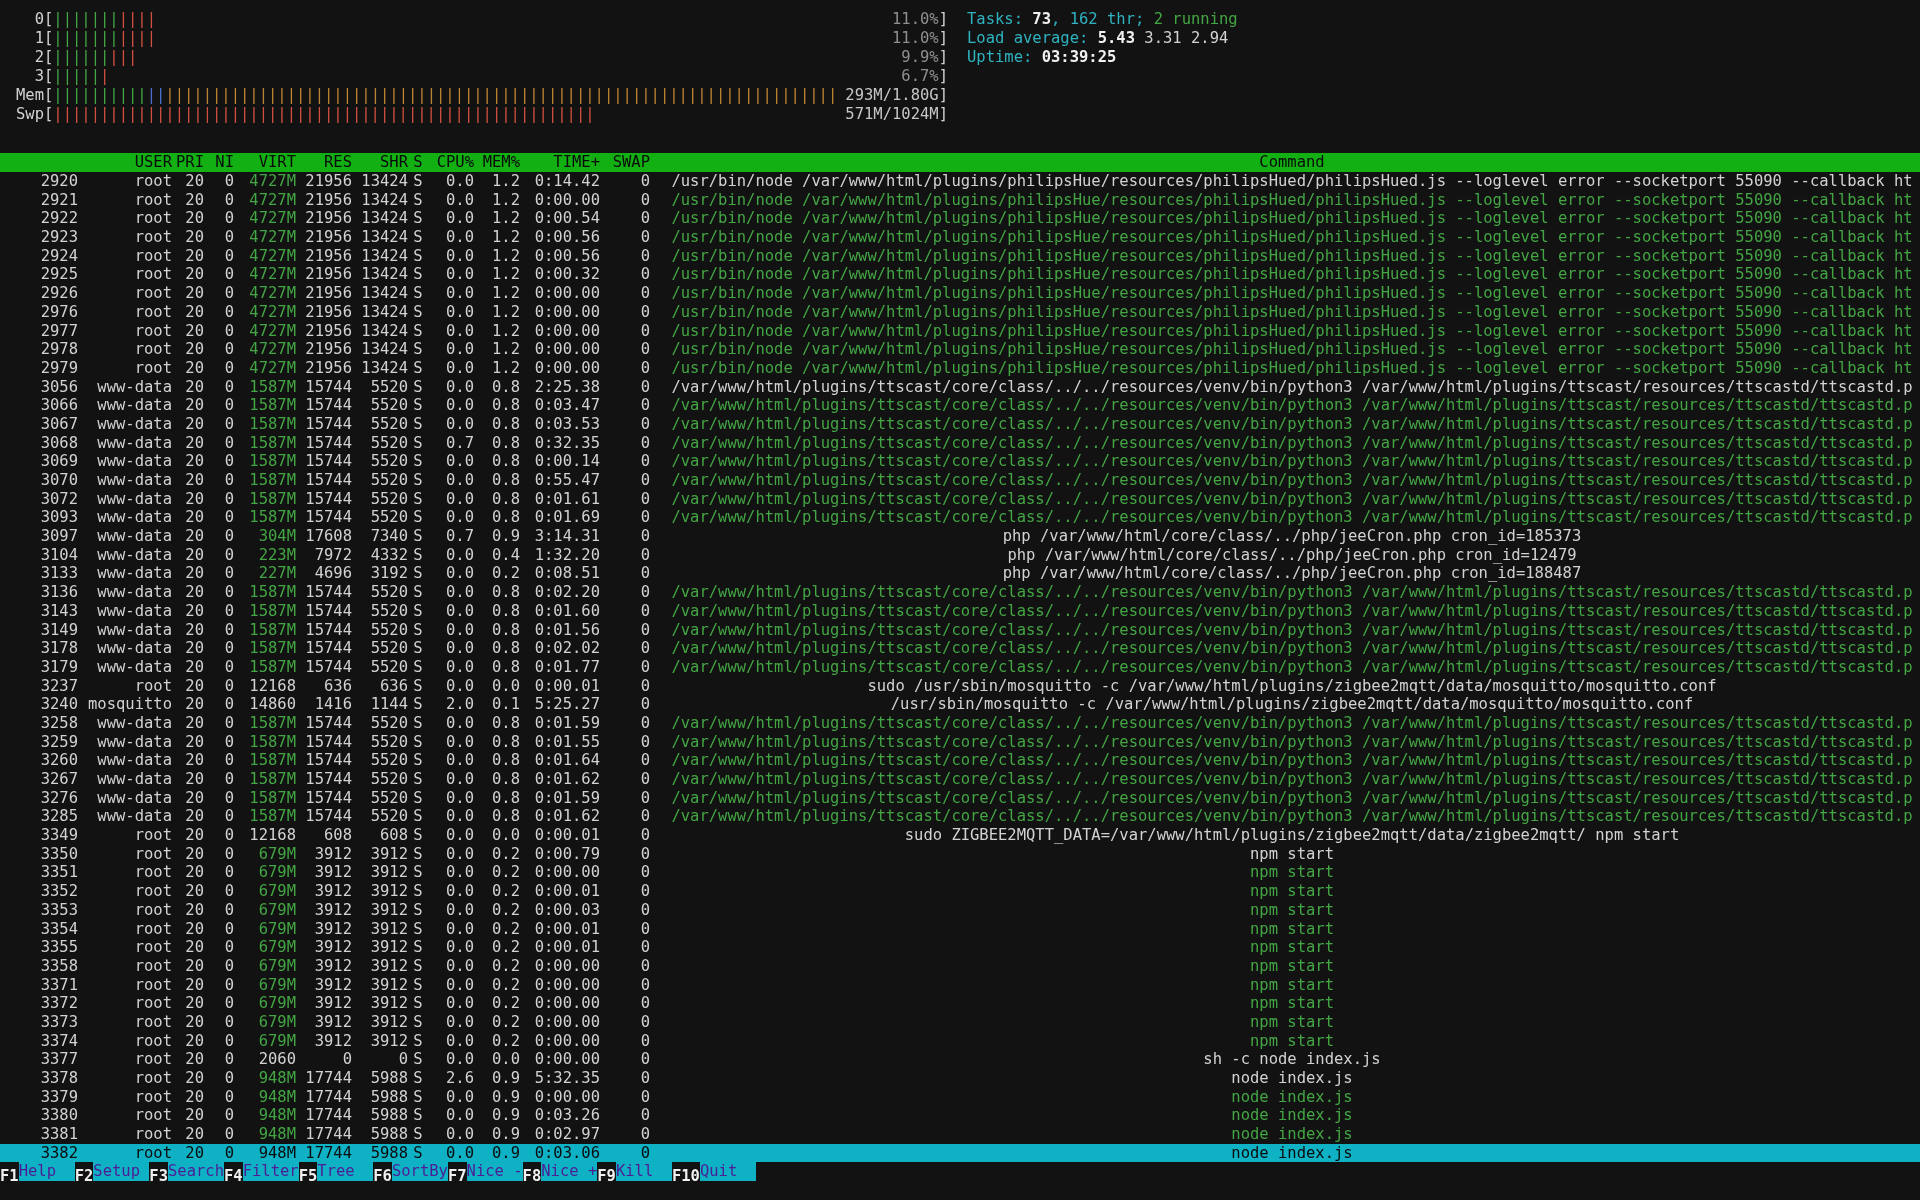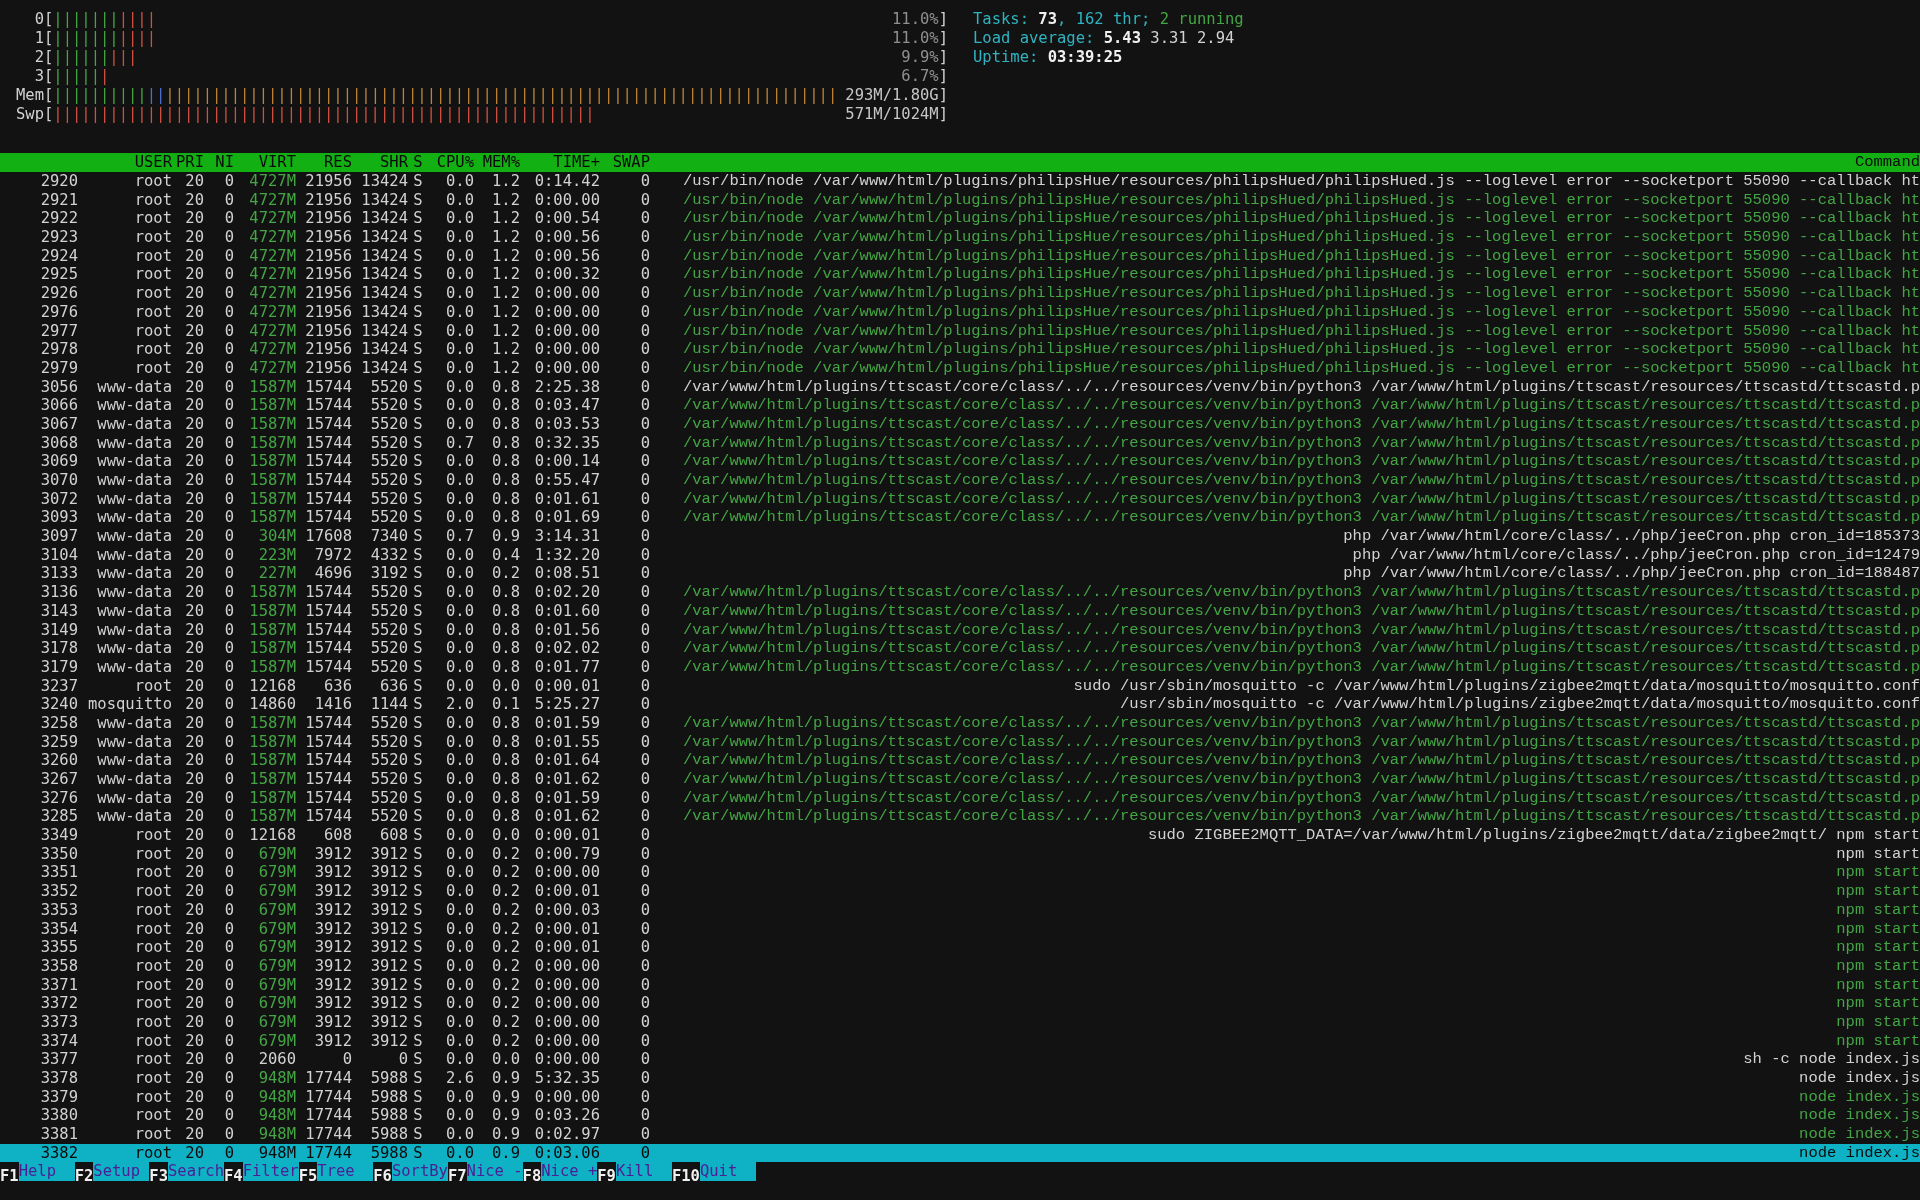--- a/index.html
+++ b/index.html
@@ -11,35 +11,35 @@
   .mlabel{flex:0 0 36px;text-align:right;}
   .bracket{flex:0 0 auto;}
   .mtrack{position:relative;flex:1 1 auto;overflow:hidden;white-space:pre;}
   .mval{position:absolute;right:0;top:0;}
   .mval.dim{color:var(--dim,#8f8f8f);}
   .mval.bright{color:var(--brightgray,#c6c6c6);}
   .seg-green{color:var(--green,#43a543);}
   .seg-red{color:var(--red,#d0503f);}
   .seg-orange{color:var(--orange,#bd8434);}
   .seg-blue{color:var(--blue,#4a6fd0);}
-  .sysinfo{position:absolute;left:967px;top:10px;margin-left:6px;}
+  .sysinfo{position:absolute;left:967px;top:10px;}
   .info-line{height:19px;line-height:19px;white-space:pre;}
   .t-cyan{color:var(--cyan,#2fb3c0);}
   .t-bold{color:var(--bold,#f0f0f0);font-weight:bold;}
   .t-fg{color:var(--fg,#d2d2d2);}
   .t-green{color:var(--green,#43a543);}
   .grid{display:grid;grid-template-columns:78px 94px 32px 30px 62px 56px 56px 20px 46px 46px 80px 50px minmax(0,1fr);}
   .thead{height:19px;line-height:19px;background:var(--hgreen,#12b012);color:#0b0b0b;white-space:pre;}
   .thead .k-pid{background:var(--hcyan,#11a6b2);margin-top:44px;}
   .prow{height:18.7px;line-height:18.7px;white-space:pre;}
   .cell{overflow:hidden;}
   .k-pid,.k-pri,.k-ni,.k-virt,.k-res,.k-shr,.k-cpu,.k-mem,.k-time,.k-swap{text-align:right;}
   .k-user{padding-left:0;text-align:right;}
   .k-s{text-align:center;}
-  .k-command{padding-left:14px;text-align:right;font-family:Liberation Mono, monospace;}
+  .k-command{padding-left:14px;text-align:center;}
   .green{color:var(--green,#43a543);}
   .prow.selected{background:var(--selbg,#0fb1c5);}
   .prow.selected .cell{color:var(--selfg,#0b0b0b);}
   .fbar{display:flex;height:19px;line-height:19px;white-space:pre;}
   .fkey{color:var(--bold,#f0f0f0);font-weight:bold;}
   .flabel{display:inline-block;width:6ch;background:var(--selbg,#0fb1c5);color:#4c1d95;overflow:hidden;white-space:pre;}
 </style>
 </head>
 <body>
 

